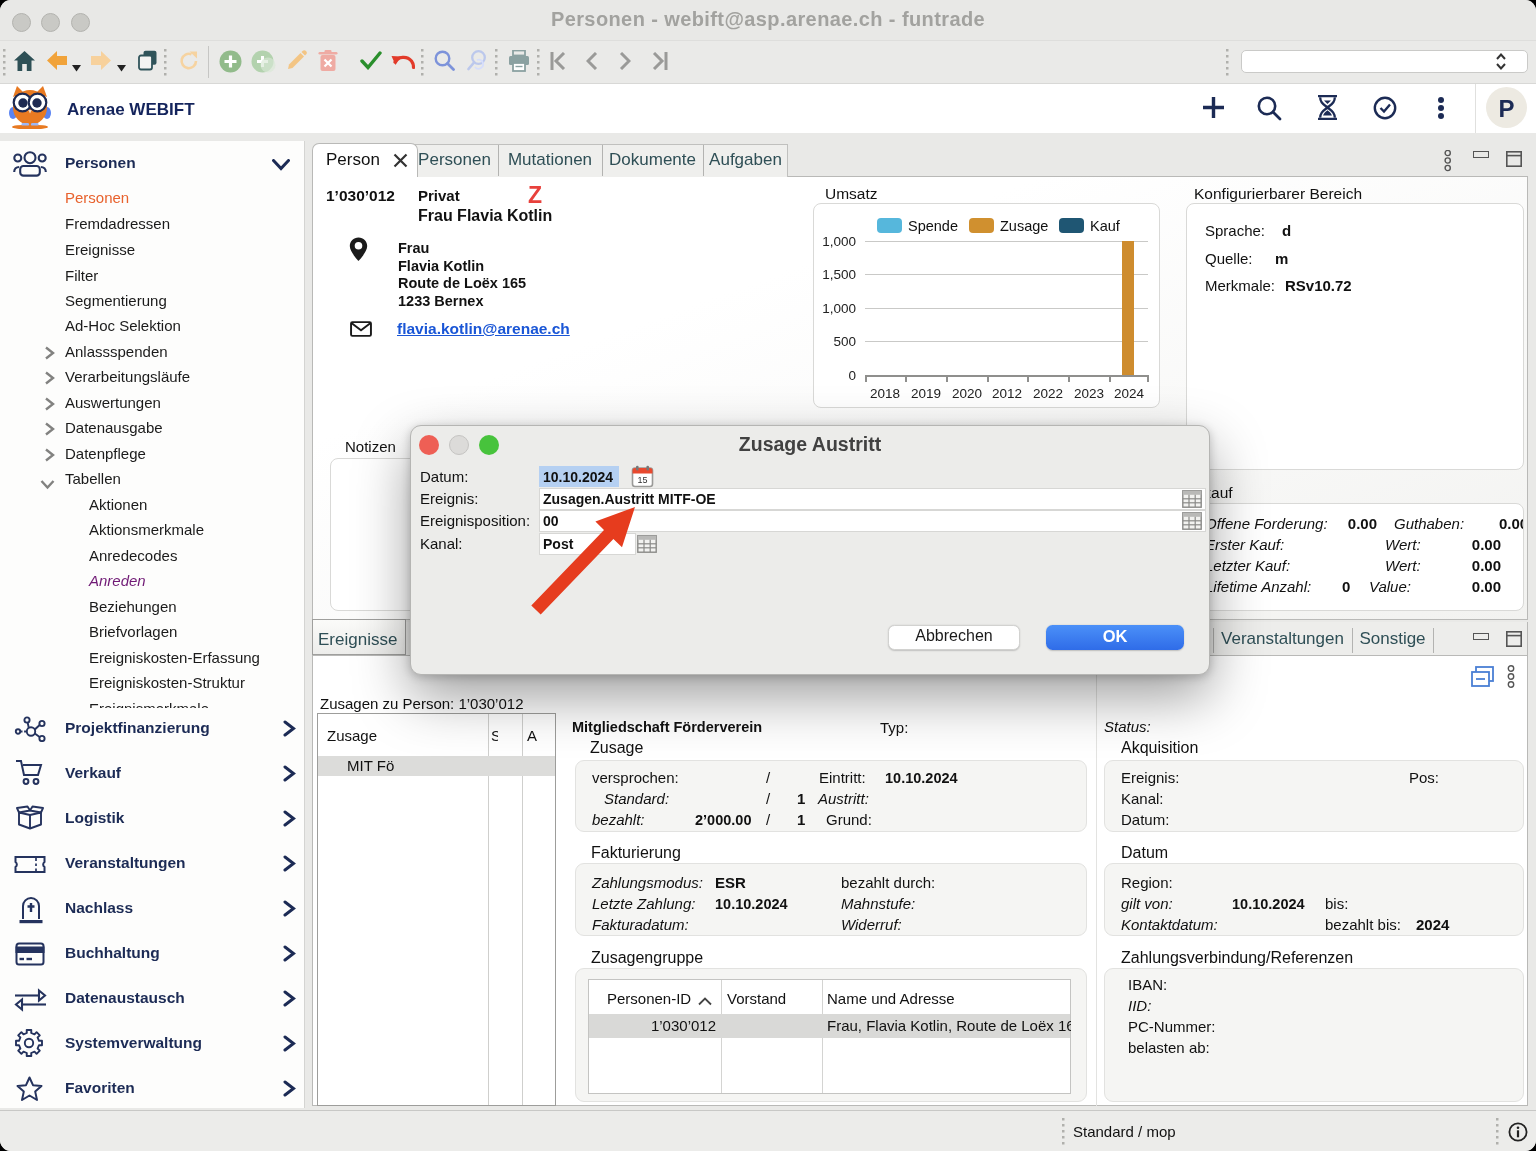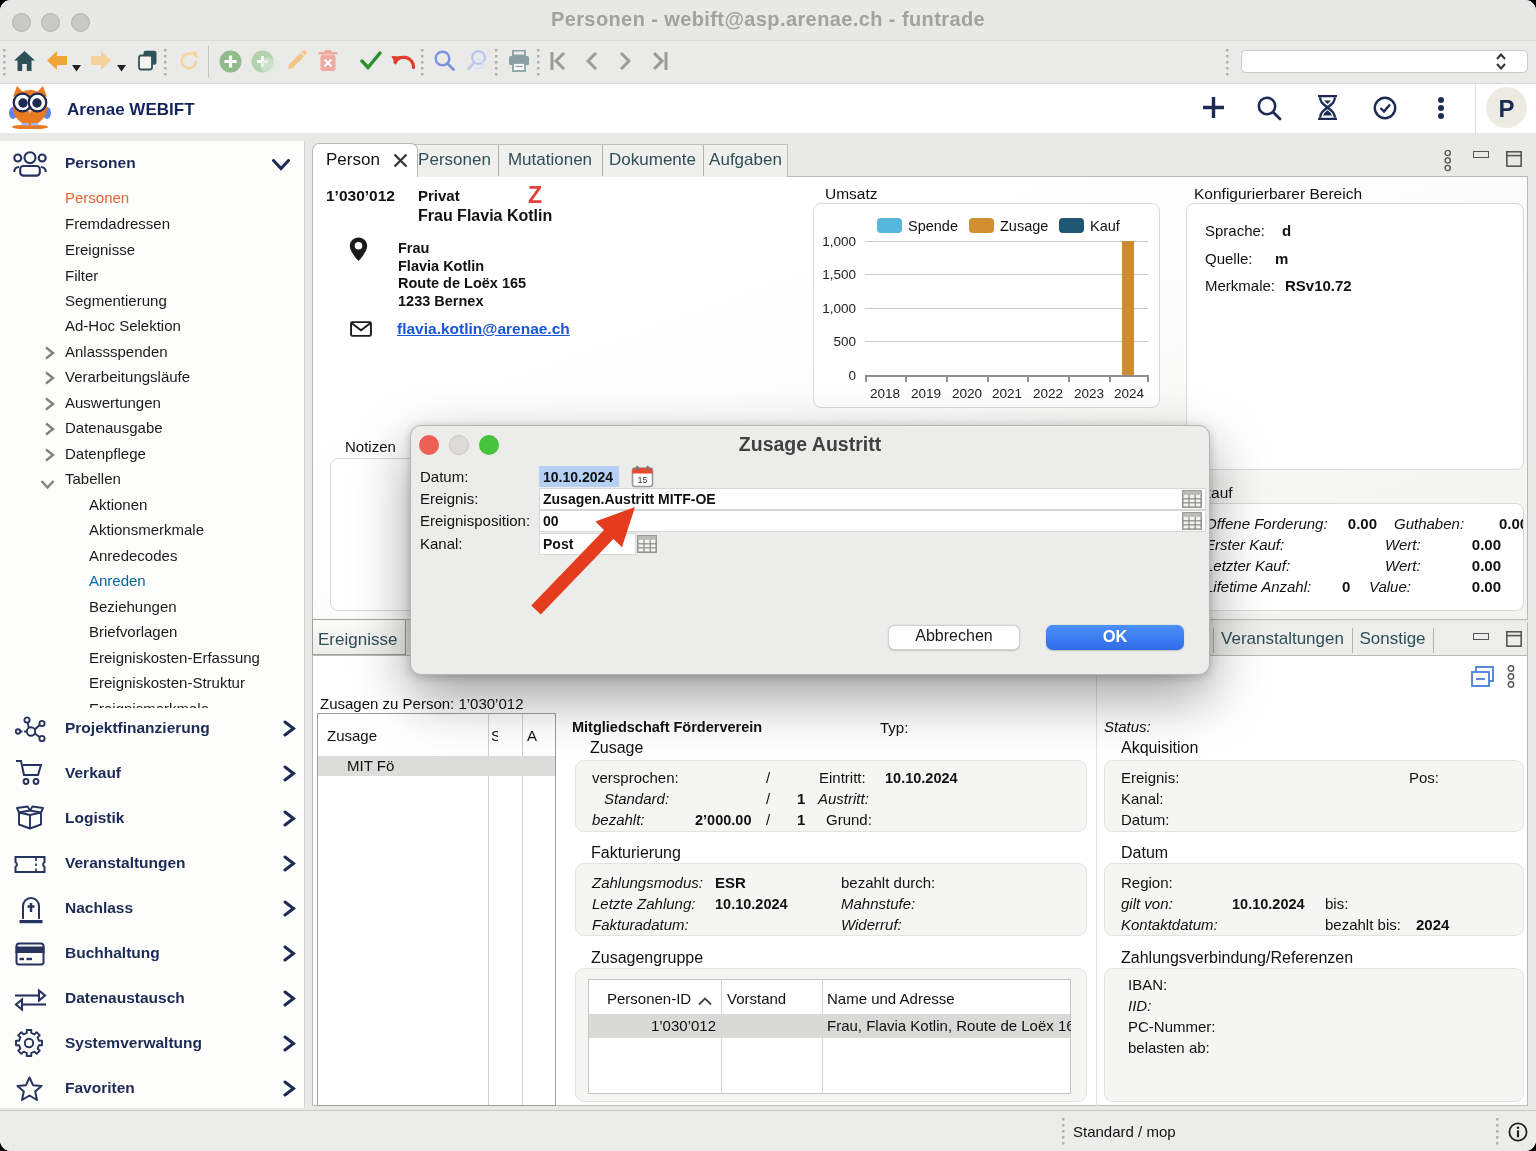--- a/index.html
+++ b/index.html
@@ -248,21 +248,21 @@
   <div class="abs" style="left:65px;top:137px;font-size:15px;color:#1b1b1b;">Ad-Hoc Selektion</div>
   <div class="abs" style="left:65px;top:163px;font-size:15px;color:#1b1b1b;">Anlassspenden</div>
   <div class="abs" style="left:65px;top:188px;font-size:15px;color:#1b1b1b;">Verarbeitungsläufe</div>
   <div class="abs" style="left:65px;top:214px;font-size:15px;color:#1b1b1b;">Auswertungen</div>
   <div class="abs" style="left:65px;top:239px;font-size:15px;color:#1b1b1b;">Datenausgabe</div>
   <div class="abs" style="left:65px;top:265px;font-size:15px;color:#1b1b1b;">Datenpflege</div>
   <div class="abs" style="left:65px;top:290px;font-size:15px;color:#1b1b1b;">Tabellen</div>
   <div class="abs" style="left:89px;top:316px;font-size:15px;color:#1b1b1b;">Aktionen</div>
   <div class="abs" style="left:89px;top:341px;font-size:15px;color:#1b1b1b;text-align:right;">Aktionsmerkmale</div>
   <div class="abs" style="left:89px;top:367px;font-size:15px;color:#1b1b1b;">Anredecodes</div>
-  <div class="abs" style="left:89px;top:392px;font-size:15px;color:#0369a1;">Anreden</div>
+  <div class="abs" style="left:89px;top:392px;font-size:15px;color:#701a75;font-style:italic;">Anreden</div>
   <div class="abs" style="left:89px;top:418px;font-size:15px;color:#1b1b1b;">Beziehungen</div>
   <div class="abs" style="left:89px;top:443px;font-size:15px;color:#1b1b1b;">Briefvorlagen</div>
   <div class="abs" style="left:89px;top:469px;font-size:15px;color:#1b1b1b;">Ereigniskosten-Erfassung</div>
   <div class="abs" style="left:89px;top:494px;font-size:15px;color:#1b1b1b;">Ereigniskosten-Struktur</div>
   <div class="abs" style="left:89px;top:520px;font-size:15px;color:#1b1b1b;">Ereignismerkmale</div>
   <div class="abs" style="left:44px;top:166px;"><svg width="11" height="14">
           <path d="M2 1.5 L9 7 L2 12.5" fill="none" stroke="#828280" stroke-width="2.4"></path>
         </svg></div>
   <div class="abs" style="left:44px;top:191px;"><svg width="11" height="14">
           <path d="M2 1.5 L9 7 L2 12.5" fill="none" stroke="#828280" stroke-width="2.4"></path>
@@ -457,21 +457,21 @@
 <div class="abs" style="left:905px;top:375px;width:1.5px;height:7px;background:#8f8f8d;"></div>
 <div class="abs" style="left:946px;top:375px;width:1.5px;height:7px;background:#8f8f8d;"></div>
 <div class="abs" style="left:987px;top:375px;width:1.5px;height:7px;background:#8f8f8d;"></div>
 <div class="abs" style="left:1027px;top:375px;width:1.5px;height:7px;background:#8f8f8d;"></div>
 <div class="abs" style="left:1068px;top:375px;width:1.5px;height:7px;background:#8f8f8d;"></div>
 <div class="abs" style="left:1109px;top:375px;width:1.5px;height:7px;background:#8f8f8d;"></div>
 <div class="abs" style="left:1147px;top:375px;width:1.5px;height:7px;background:#8f8f8d;"></div>
 <div class="abs" style="left:865px;top:386px;width:40px;text-align:center;font-size:13.5px;color:#222;">2018</div>
     <div class="abs" style="left:906px;top:386px;width:40px;text-align:center;font-size:13.5px;color:#222;">2019</div>
     <div class="abs" style="left:947px;top:386px;width:40px;text-align:center;font-size:13.5px;color:#222;">2020</div>
-    <div class="abs" style="left:987px;top:386px;width:40px;text-align:center;font-size:13.5px;color:#222;">2021</div>
+    <div class="abs" style="left:987px;top:386px;width:40px;text-align:center;font-size:13.5px;color:#222;">2012</div>
     <div class="abs" style="left:1028px;top:386px;width:40px;text-align:center;font-size:13.5px;color:#222;">2022</div>
     <div class="abs" style="left:1069px;top:386px;width:40px;text-align:center;font-size:13.5px;color:#222;">2023</div>
     <div class="abs" style="left:1109px;top:386px;width:40px;text-align:center;font-size:13.5px;color:#222;">2024</div>
 
 <div class="abs" style="left:1194px;top:185px;font-size:15.5px;color:#111;">Konfigurierbarer Bereich</div>
 <div class="abs card" style="left:1186px;top:203px;width:338px;height:267px;"></div>
 <div class="abs" style="left:1205px;top:222px;font-size:15px;color:#111;">Sprache:</div>
 <div class="abs b" style="left:1282px;top:222px;font-size:15px;color:#111;">d</div>
 <div class="abs" style="left:1205px;top:250px;font-size:15px;color:#111;">Quelle:</div>
 <div class="abs b" style="left:1275px;top:250px;font-size:15px;color:#111;">m</div>

